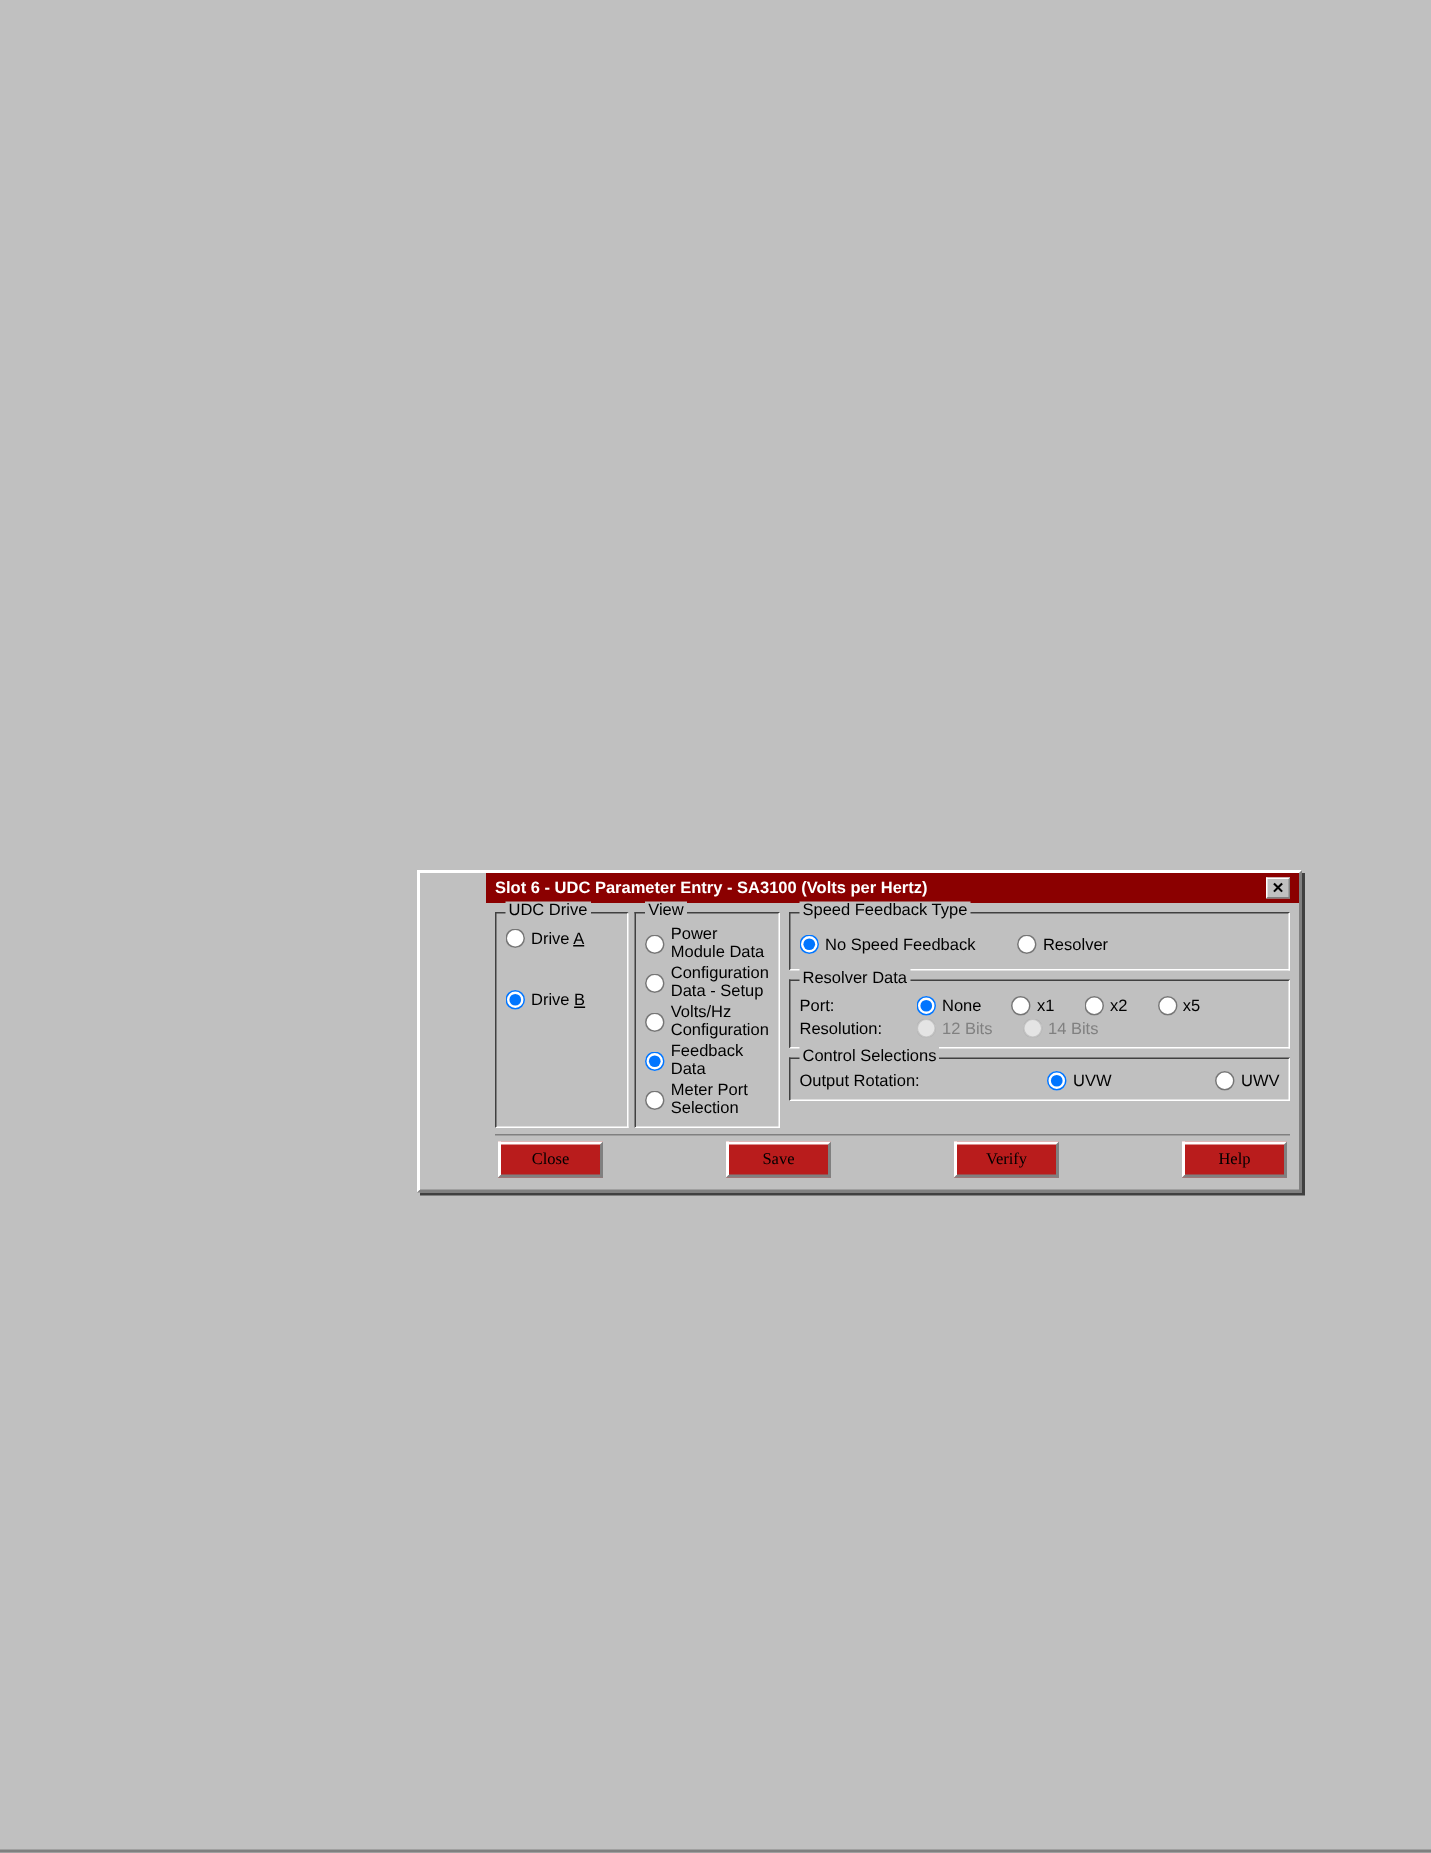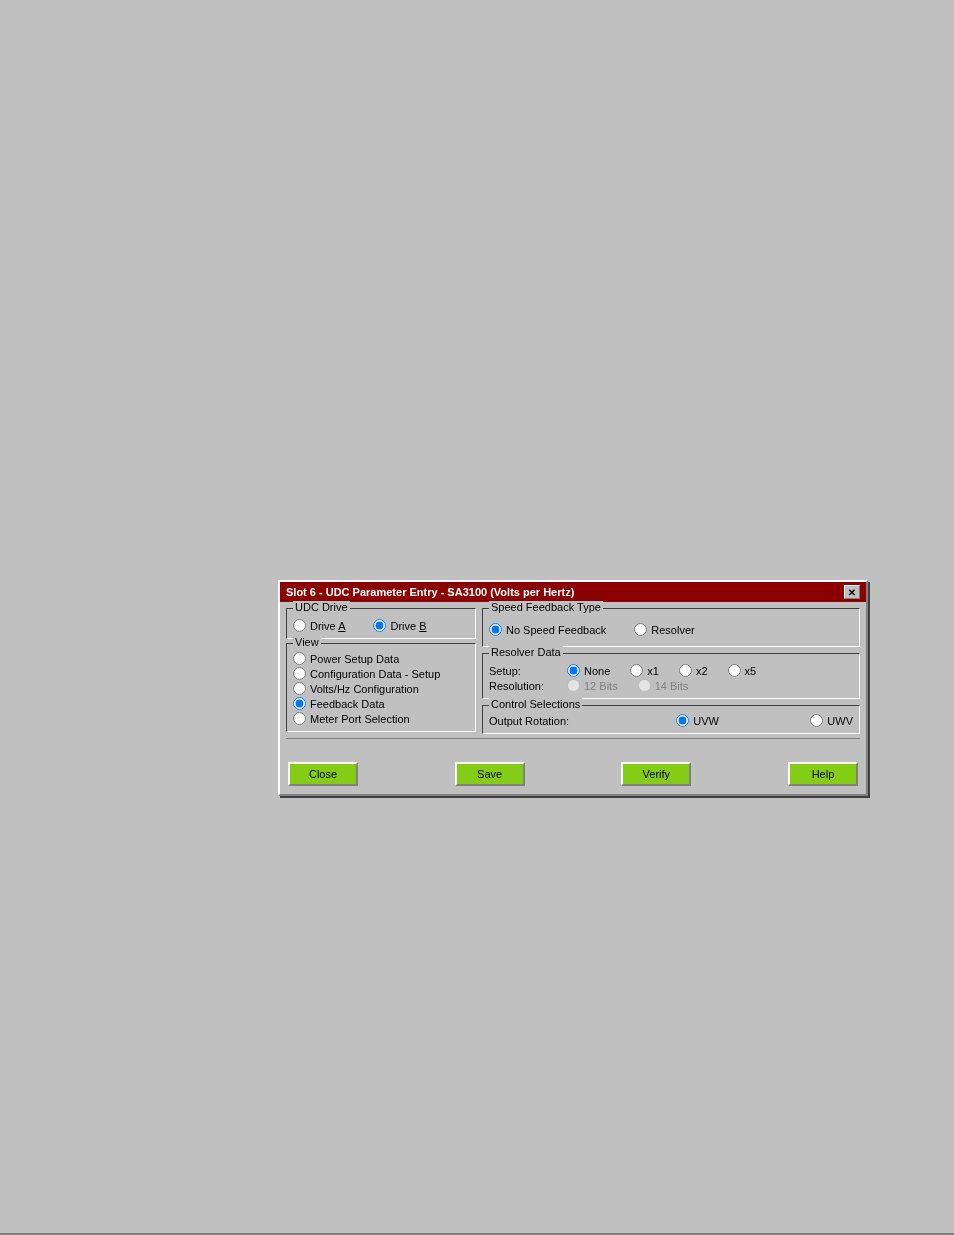--- a/index.html
+++ b/index.html
@@ -15,20 +15,21 @@
     .dialog {
       position: absolute;
       top: 580px;
       left: 278px;
       width: 590px;
       background: #c0c0c0;
       border: 2px solid #808080;
       border-top: 2px solid #ffffff;
       border-left: 2px solid #ffffff;
       box-shadow: 2px 2px 0 #404040;
+      padding-left: 44px;
     }
 
     .title-bar {
       background: #8b0000;
       color: white;
       padding: 3px 6px;
       display: flex;
       justify-content: space-between;
       align-items: center;
       font-size: 11px;
@@ -58,21 +59,21 @@
       gap: 4px;
     }
 
     .dialog-main {
       display: flex;
       gap: 6px;
     }
 
     .left-panel {
       display: flex;
-      flex-direction: column;
+      flex-direction: row;
       gap: 4px;
       width: 190px;
     }
 
     .right-panel {
       flex: 1;
       display: flex;
       flex-direction: column;
       gap: 6px;
     }
@@ -156,30 +157,29 @@
     .button-row {
       display: flex;
       gap: 0;
       border-top: 1px solid #808080;
       padding-top: 4px;
       justify-content: space-between;
       padding: 4px 2px 2px 2px;
     }
 
     .win-button {
-      background: #84cc16;
+      background: #b91c1c;
       border: 2px solid;
       border-color: #ffffff #808080 #808080 #ffffff;
       padding: 2px 16px;
       font-size: 11px;
-      font-family: Liberation Sans, sans-serif;
+      font-family: Liberation Serif, serif;
       cursor: pointer;
       min-width: 70px;
       height: 24px;
-      margin-top: 19px;
     }
 
     .disabled-text {
       color: #808080;
     }
 
     .underline {
       text-decoration: underline;
     }
 
@@ -228,21 +228,21 @@
               <span>Drive <span class="underline">B</span></span>
             </label>
           </div>
         </div>
 
         <div class="group-box">
           <span class="group-box-legend">View</span>
           <div class="radio-group">
             <label class="radio-item">
               <input type="radio" name="view" style="">
-              <span>Power Setup Data</span>
+              <span>Power Module Data</span>
             </label>
             <label class="radio-item">
               <input type="radio" name="view" style="">
               <span>Configuration Data - Setup</span>
             </label>
             <label class="radio-item">
               <input type="radio" name="view" style="">
               <span>Volts/Hz Configuration</span>
             </label>
             <label class="radio-item">
@@ -272,21 +272,21 @@
               <span>Resolver</span>
             </label>
           </div>
         </div>
 
         <div class="group-box">
           <span class="group-box-legend">Resolver Data</span>
           <div style="margin-top: 6px;">
 
             <div class="resolver-type-row">
-              <span class="type-label">Setup:</span>
+              <span class="type-label">Port:</span>
               <label class="radio-item">
                 <input type="radio" name="resolver_type" checked="" style="">
                 <span>None</span>
               </label>
               <label class="radio-item" style="margin-left:12px;">
                 <input type="radio" name="resolver_type" style="">
                 <span>x1</span>
               </label>
               <label class="radio-item" style="margin-left:12px;">
                 <input type="radio" name="resolver_type" style="">

